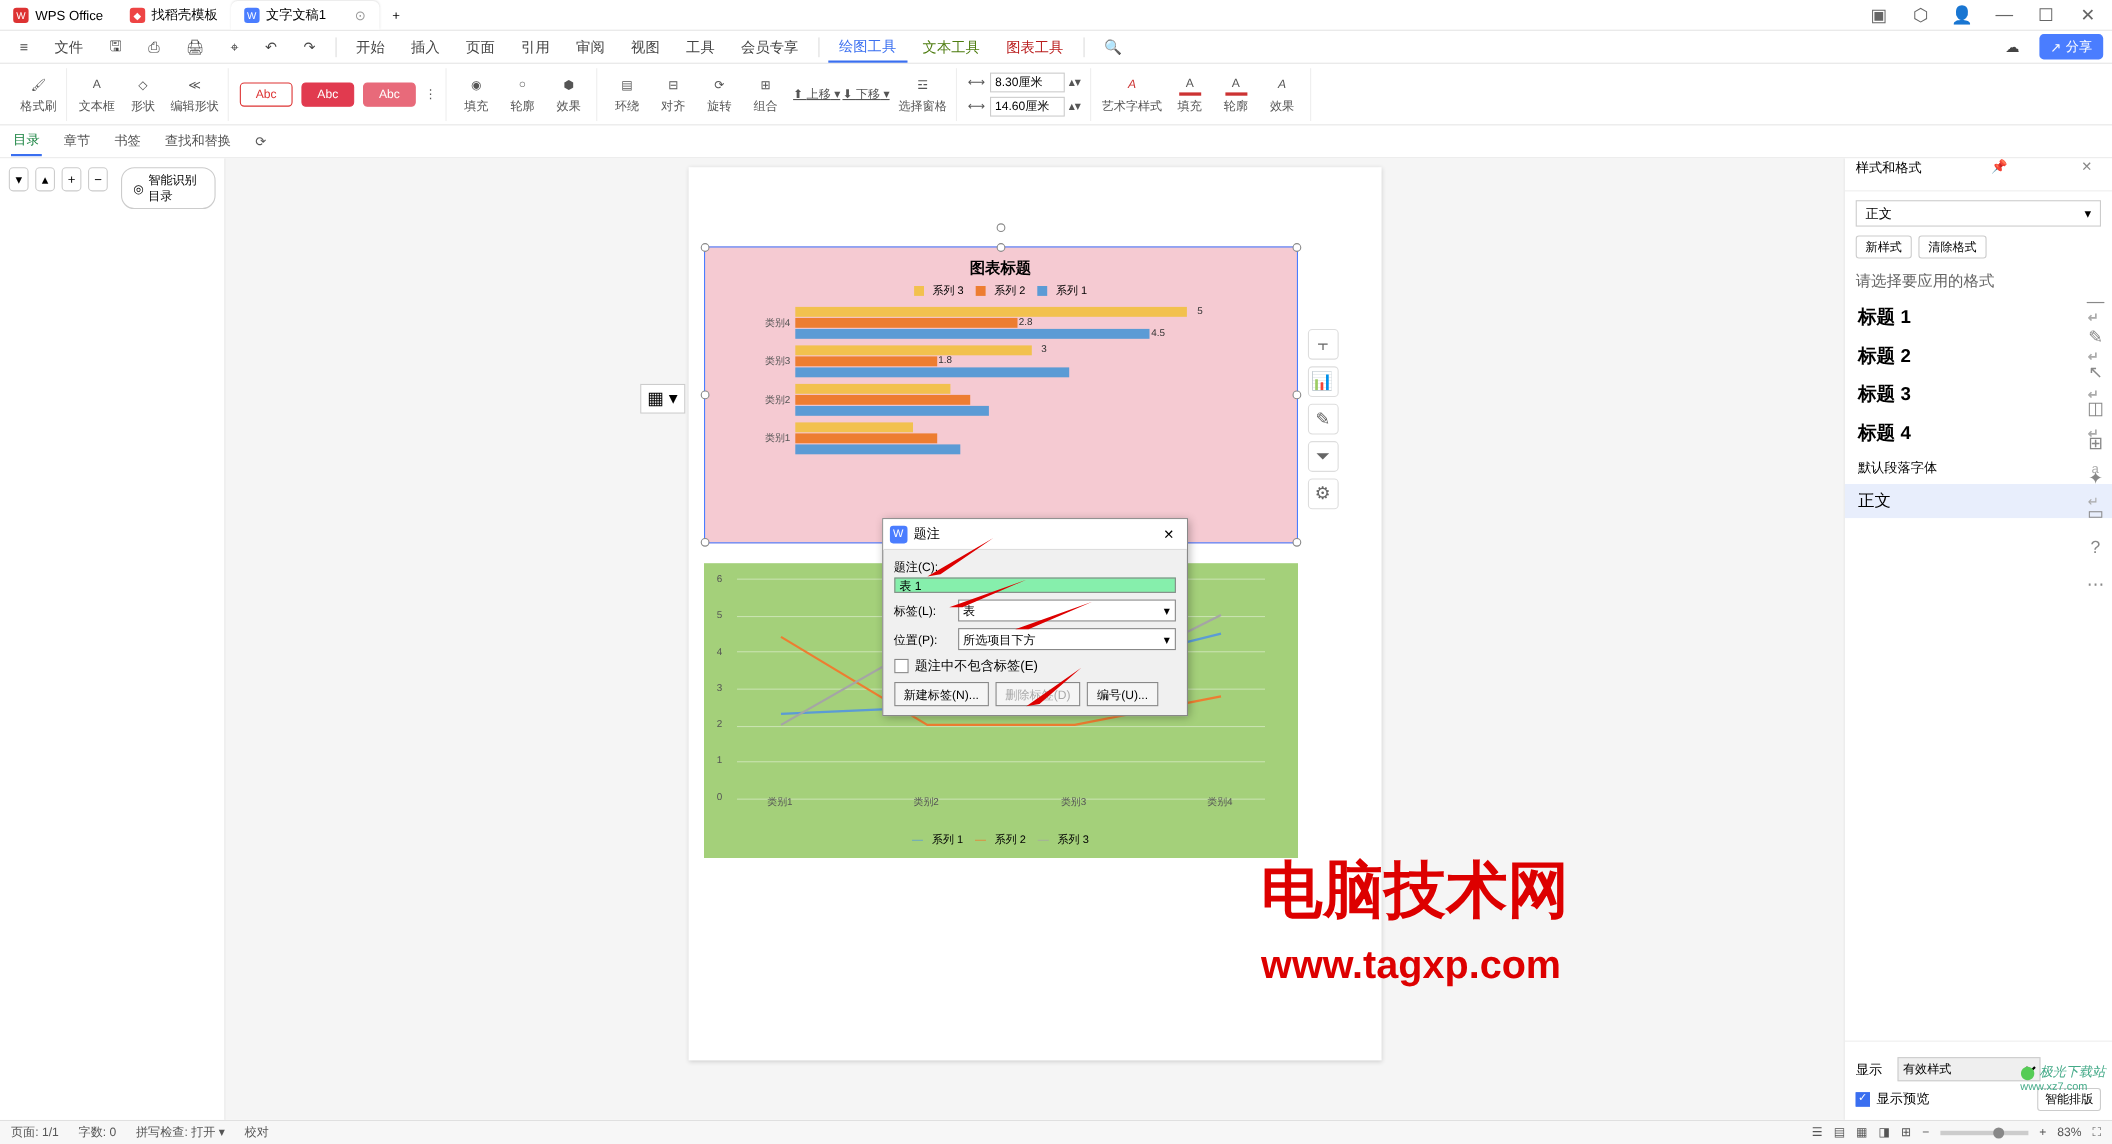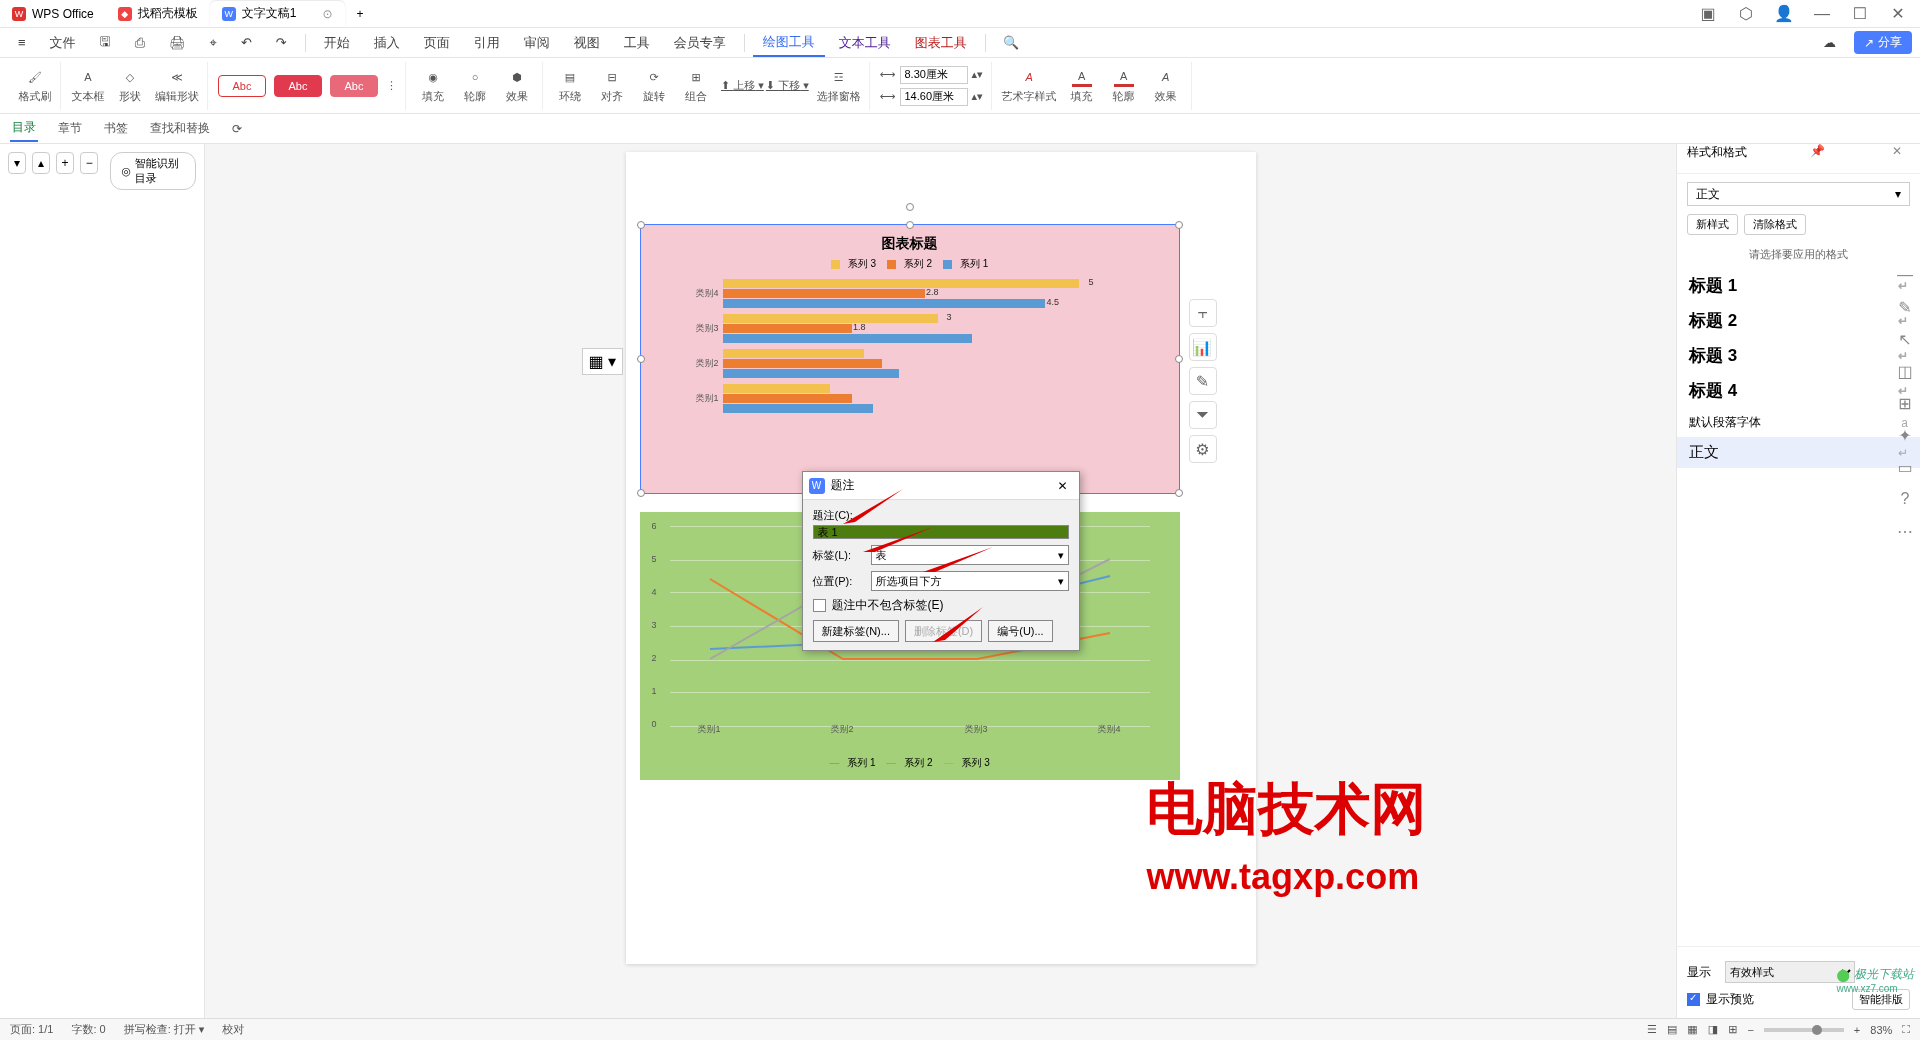--- a/index.html
+++ b/index.html
@@ -51,36 +51,36 @@
 .chart2 { position: absolute; left: 14px; top: 360px; width: 540px; height: 268px; background: #a4d07a; }
 .floatbar { position: absolute; right: -40px; top: 74px; width: 30px; display: flex; flex-direction: column; gap: 6px; }
 .fbtn { width: 28px; height: 28px; border: 1px solid #ddd; border-radius: 4px; background: #fff; display: flex; align-items: center; justify-content: center; cursor: pointer; color: #666; }
 .dialog { position: absolute; left: 50%; top: 327px; transform: translateX(-50%); width: 278px; background: #f0f0f0; border: 1px solid #888; box-shadow: 2px 2px 8px rgba(0,0,0,0.3); font-size: 12px; z-index: 100; }
 .dlg-title { height: 28px; background: #fff; display: flex; align-items: center; padding: 0 6px; border-bottom: 1px solid #ddd; }
 .dlg-title .dico { width: 16px; height: 16px; background: #4a7dff; color: #fff; border-radius: 3px; display: flex; align-items: center; justify-content: center; font-size: 10px; margin-right: 6px; }
 .dlg-close { margin-left: auto; width: 20px; height: 20px; display: flex; align-items: center; justify-content: center; cursor: pointer; }
 .dlg-body { padding: 8px 10px; }
 .drow { display: flex; align-items: center; margin-bottom: 6px; gap: 6px; }
 .drow label { width: 52px; font-size: 11px; }
-.dinput { flex: 1; height: 20px; border: 1px solid #888; padding: 0 4px; font-size: 11px; background: #4d7c0f; }
+.dinput { flex: 1; height: 20px; border: 1px solid #888; padding: 0 4px; font-size: 11px; background: #86efac; }
 .dselect { flex: 1; height: 20px; border: 1px solid #888; font-size: 11px; background: #fff; padding: 0 4px; display: flex; align-items: center; justify-content: space-between; }
 .dbtns { display: flex; gap: 6px; margin-top: 6px; }
 .dbtn { height: 22px; border: 1px solid #888; background: #f5f5f5; font-size: 11px; padding: 0 8px; cursor: pointer; display: flex; align-items: center; }
 .dbtn.disabled { color: #aaa; }
 .dlg-foot { display: flex; justify-content: flex-end; gap: 10px; padding: 6px 10px 10px; }
 .dfbtn { width: 60px; height: 24px; border: 1px solid #888; background: #f5f5f5; display: flex; align-items: center; justify-content: center; font-size: 12px; cursor: pointer; }
 .dfbtn.primary { border: 2px solid #3a6ff0; }
 .arrow { position: absolute; z-index: 150; pointer-events: none; }
 .rightpane { width: 244px; background: #fff; border-left: 1px solid #e5e5e5; display: flex; flex-direction: column; }
 .rp-title { height: 30px; display: flex; align-items: flex-start; padding: 0 10px; font-size: 12px; border-bottom: 1px solid #eee; }
 .rp-title .pin, .rp-title .rx { margin-left: auto; width: 18px; color: #888; cursor: pointer; }
 .rp-sel { margin: 8px 10px; border: 1px solid #ccc; height: 24px; display: flex; align-items: center; padding: 0 8px; font-size: 12px; justify-content: space-between; }
 .rp-btns { display: flex; gap: 6px; padding: 0 10px 8px; }
 .rp-sbtn { border: 1px solid #ccc; padding: 2px 8px; font-size: 11px; cursor: pointer; border-radius: 3px; }
-.rp-hint { font-size: 11px; color: #666; padding: 4px 10px 6px; text-align: center; }
+.rp-hint { font-size: 14px; color: #666; padding: 4px 10px 6px; }
 .style-list { flex: 1; overflow: auto; }
 .style-item { display: flex; align-items: center; justify-content: space-between; padding: 6px 12px; font-size: 15px; cursor: pointer; }
 .style-item .enter { color: #aaa; font-size: 12px; }
 .style-item.h { font-weight: bold; font-size: 17px; }
 .style-item.active { background: #e8eefc; }
 .rp-foot { border-top: 1px solid #eee; padding: 8px 10px; font-size: 12px; }
 .rp-foot select { width: 130px; height: 22px; border: 1px solid #ccc; font-size: 11px; margin-left: 8px; }
 .sidetools { position: absolute; right: 2px; top: 120px; width: 26px; display: flex; flex-direction: column; gap: 10px; align-items: center; color: #888; }
 .stbtn { width: 22px; height: 22px; display: flex; align-items: center; justify-content: center; cursor: pointer; }
 .statusbar { height: 22px; background: #f7f7f7; border-top: 1px solid #ddd; display: flex; align-items: center; font-size: 11px; color: #555; padding: 0 10px; gap: 18px; }
@@ -142,21 +142,21 @@
   <span class="mi">开始</span>
   <span class="mi">插入</span>
   <span class="mi">页面</span>
   <span class="mi">引用</span>
   <span class="mi">审阅</span>
   <span class="mi">视图</span>
   <span class="mi">工具</span>
   <span class="mi">会员专享</span>
   <span class="sep"></span>
   <span class="mi hot">绘图工具</span>
-  <span class="mi" style="color:#4c1d95">文本工具</span>
+  <span class="mi" style="color:#4d7c0f">文本工具</span>
   <span class="mi" style="color:#b91c1c">图表工具</span>
   <span class="sep"></span>
   <span class="mi">🔍</span>
   <div class="menubar-right">
     <span class="mi">☁</span>
     <span class="share-btn">↗ <span>分享</span></span>
   </div>
 </div>
 
 <div class="ribbon">

